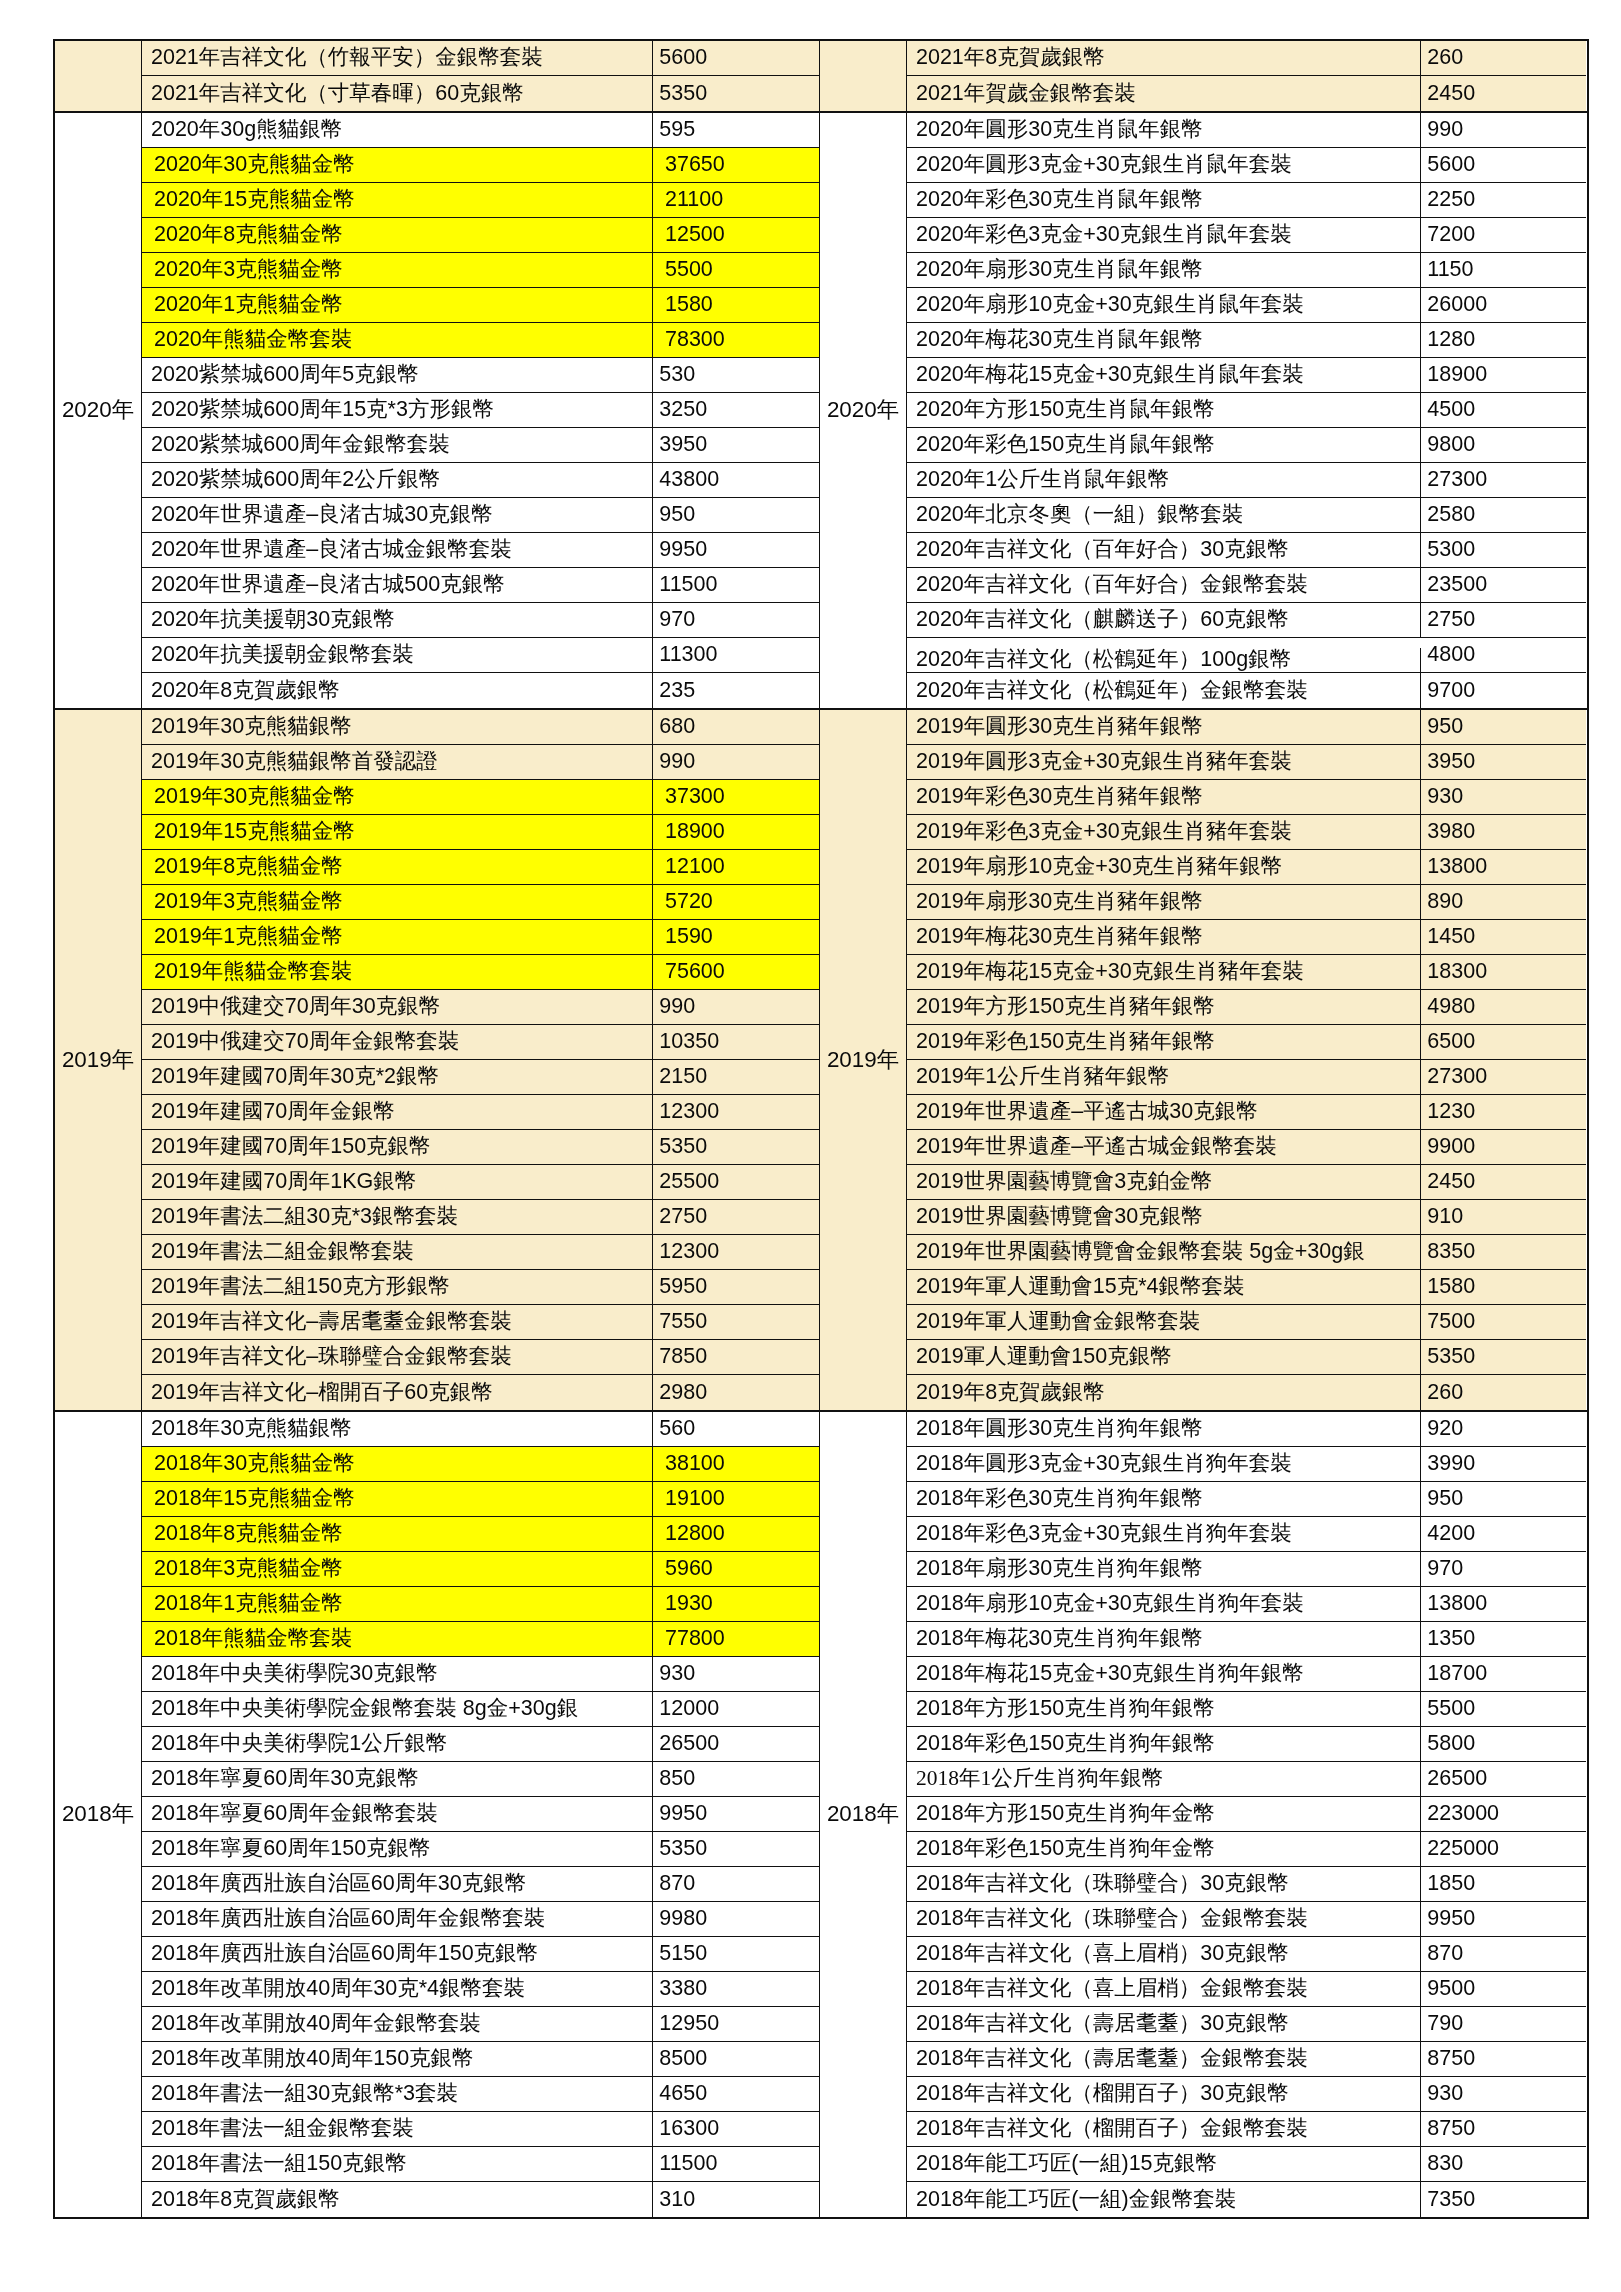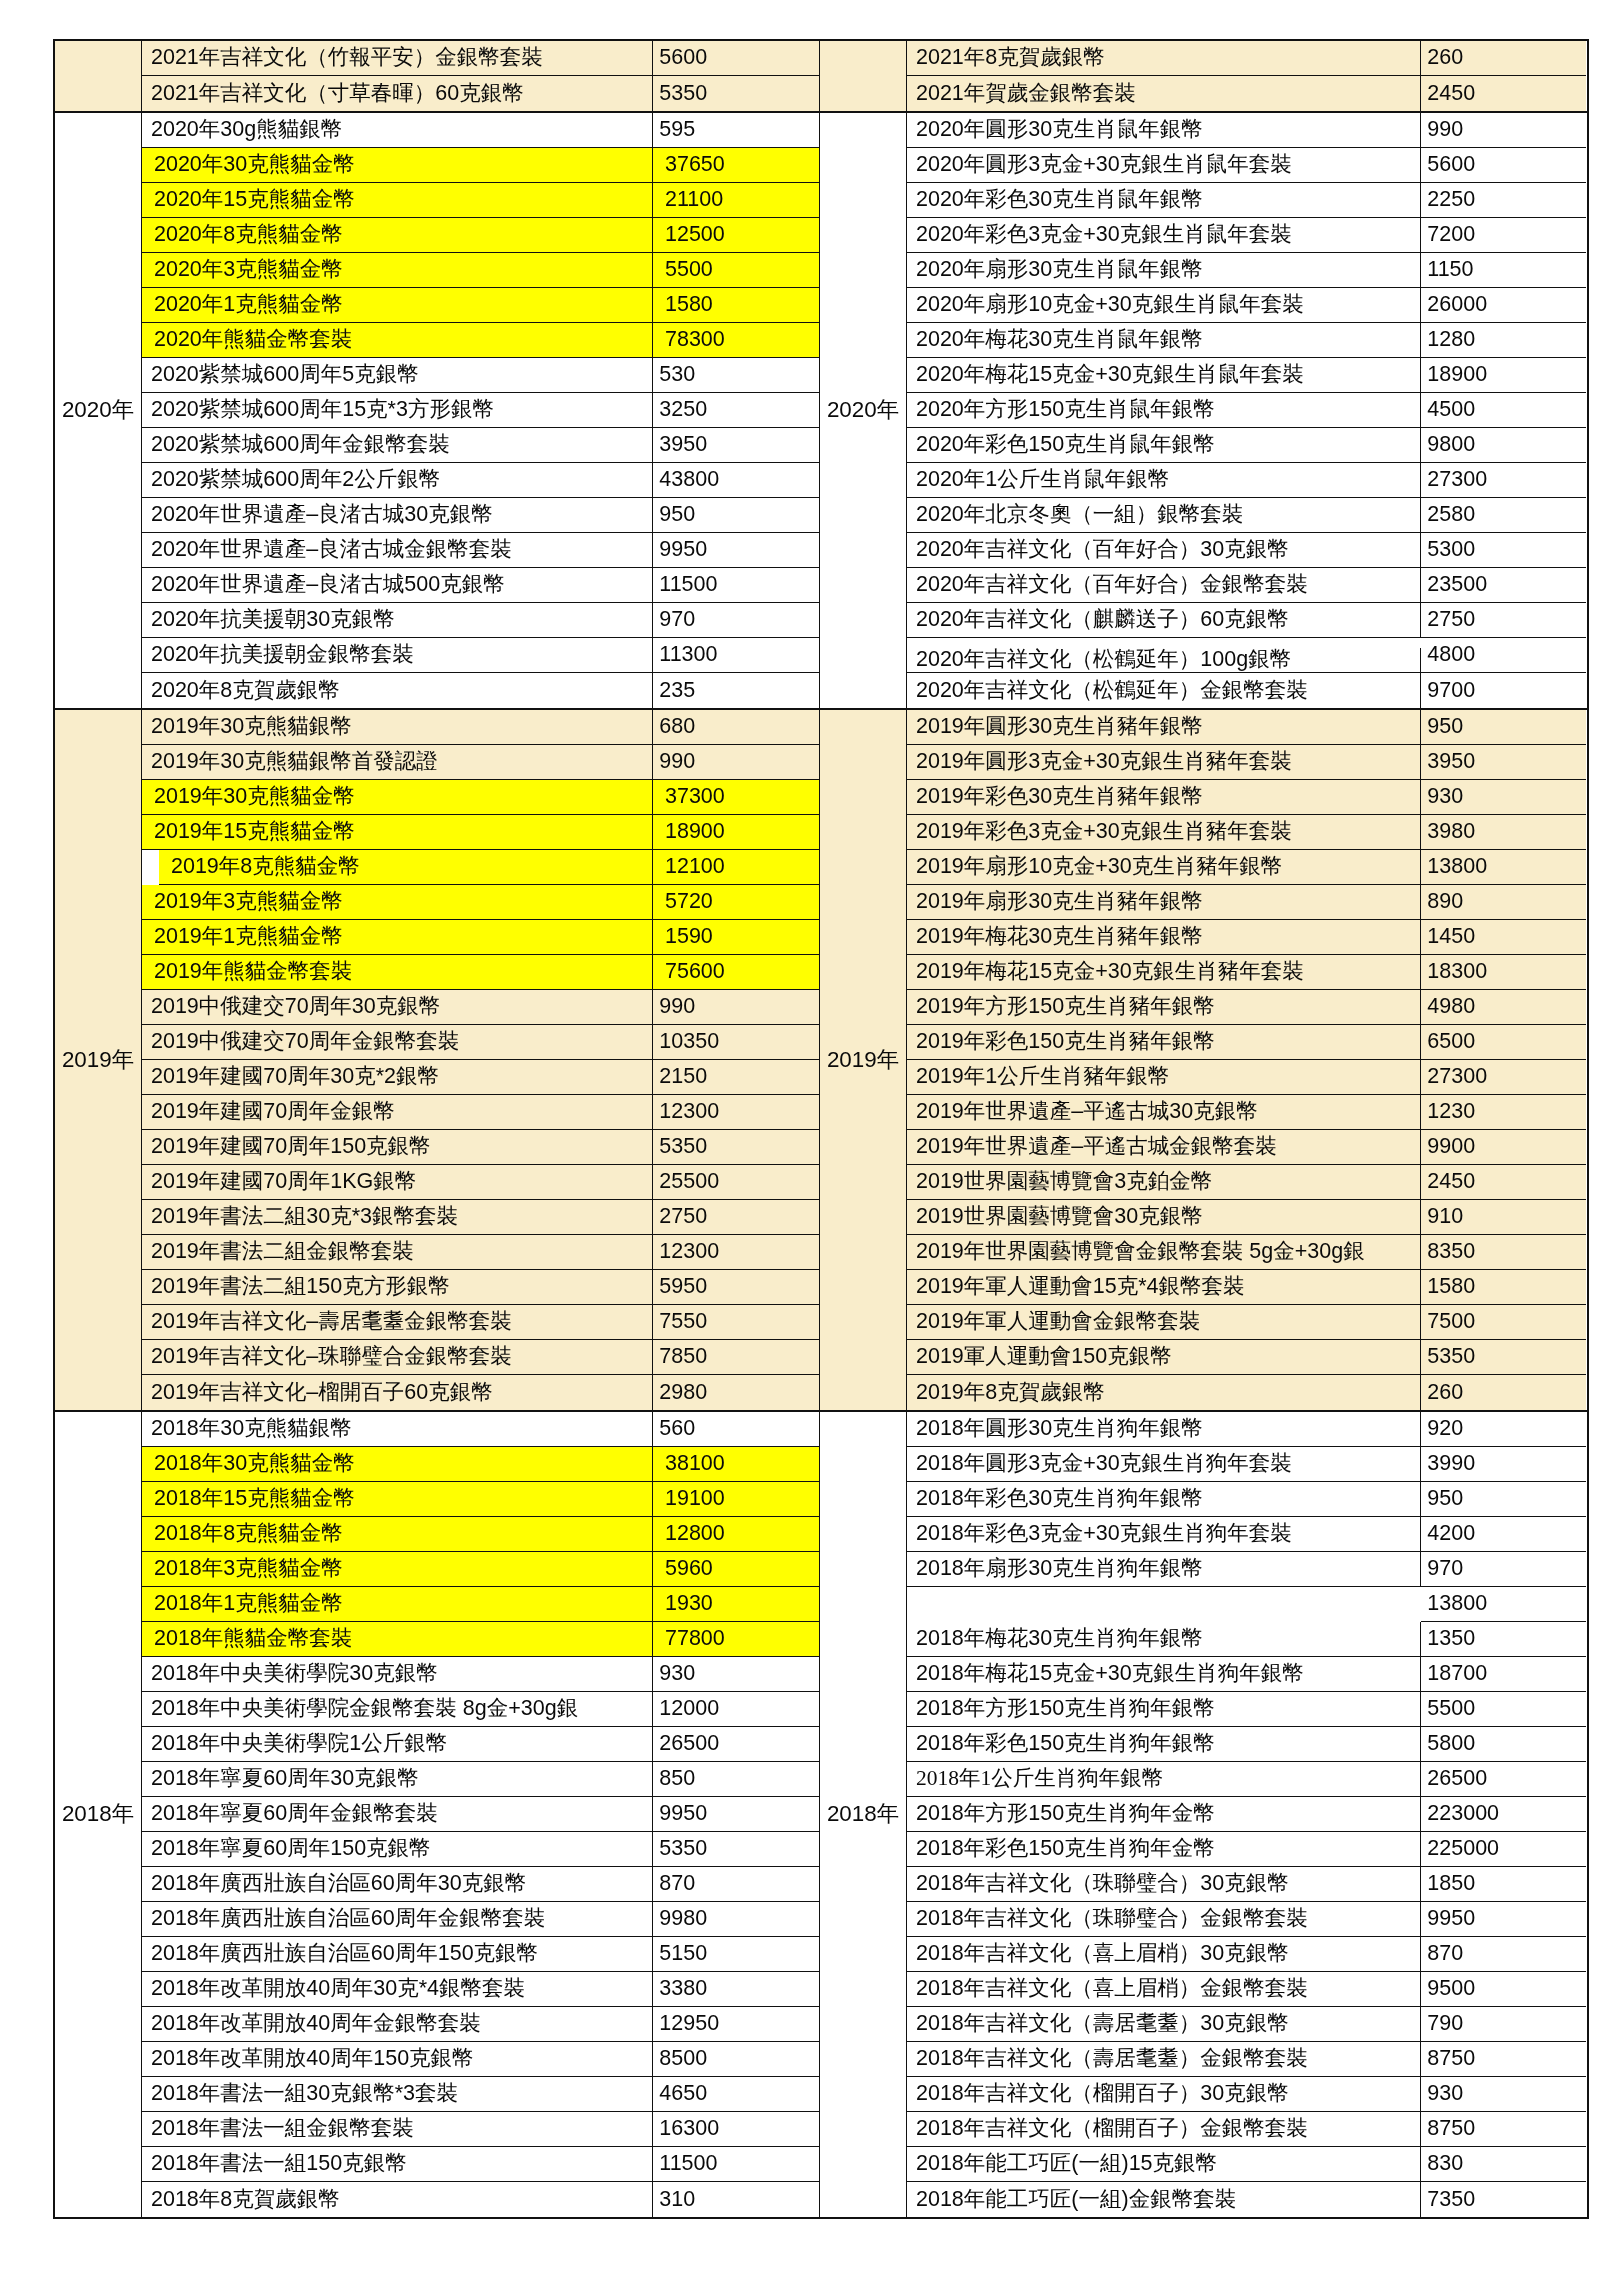--- a/index.html
+++ b/index.html
@@ -138,21 +138,21 @@
         <div class="c name" style="grid-area: 2 / 5;">2019年圓形3克金+30克銀生肖豬年套裝</div>
         <div class="c price col6" style="grid-area: 2 / 6;">3950</div>
         <div class="c name hl" style="grid-area: 3 / 2;">2019年30克熊貓金幣</div>
         <div class="c price hl" style="grid-area: 3 / 3;">37300</div>
         <div class="c name" style="grid-area: 3 / 5;">2019年彩色30克生肖豬年銀幣</div>
         <div class="c price col6" style="grid-area: 3 / 6;">930</div>
         <div class="c name hl" style="grid-area: 4 / 2;">2019年15克熊貓金幣</div>
         <div class="c price hl" style="grid-area: 4 / 3;">18900</div>
         <div class="c name" style="grid-area: 4 / 5;">2019年彩色3克金+30克銀生肖豬年套裝</div>
         <div class="c price col6" style="grid-area: 4 / 6;">3980</div>
-        <div class="c name hl" style="grid-area: 5 / 2; margin-left: 17px;">2019年8克熊貓金幣</div>
+        <div class="c name hl" style="grid-area: 5 / 2;">2019年8克熊貓金幣</div>
         <div class="c price hl" style="grid-area: 5 / 3;">12100</div>
         <div class="c name" style="grid-area: 5 / 5;">2019年扇形10克金+30克生肖豬年銀幣</div>
         <div class="c price col6" style="grid-area: 5 / 6;">13800</div>
         <div class="c name hl" style="grid-area: 6 / 2;">2019年3克熊貓金幣</div>
         <div class="c price hl" style="grid-area: 6 / 3;">5720</div>
         <div class="c name" style="grid-area: 6 / 5;">2019年扇形30克生肖豬年銀幣</div>
         <div class="c price col6" style="grid-area: 6 / 6;">890</div>
         <div class="c name hl" style="grid-area: 7 / 2;">2019年1克熊貓金幣</div>
         <div class="c price hl" style="grid-area: 7 / 3;">1590</div>
         <div class="c name" style="grid-area: 7 / 5;">2019年梅花30克生肖豬年銀幣</div>
@@ -228,20 +228,21 @@
         <div class="c name hl" style="grid-area: 4 / 2;">2018年8克熊貓金幣</div>
         <div class="c price hl" style="grid-area: 4 / 3;">12800</div>
         <div class="c name" style="grid-area: 4 / 5;">2018年彩色3克金+30克銀生肖狗年套裝</div>
         <div class="c price col6" style="grid-area: 4 / 6;">4200</div>
         <div class="c name hl" style="grid-area: 5 / 2;">2018年3克熊貓金幣</div>
         <div class="c price hl" style="grid-area: 5 / 3;">5960</div>
         <div class="c name" style="grid-area: 5 / 5;">2018年扇形30克生肖狗年銀幣</div>
         <div class="c price col6" style="grid-area: 5 / 6;">970</div>
         <div class="c name hl" style="grid-area: 6 / 2;">2018年1克熊貓金幣</div>
         <div class="c price hl" style="grid-area: 6 / 3;">1930</div>
+        <div class="c name" style="grid-area: 6 / 5;">2018年扇形10克金+30克銀生肖狗年套裝</div>
         <div class="c price col6" style="grid-area: 6 / 6;">13800</div>
         <div class="c name hl" style="grid-area: 7 / 2;">2018年熊貓金幣套裝</div>
         <div class="c price hl" style="grid-area: 7 / 3;">77800</div>
         <div class="c name" style="grid-area: 7 / 5;">2018年梅花30克生肖狗年銀幣</div>
         <div class="c price col6" style="grid-area: 7 / 6;">1350</div>
         <div class="c name" style="grid-area: 8 / 2;">2018年中央美術學院30克銀幣</div>
         <div class="c price" style="grid-area: 8 / 3;">930</div>
         <div class="c name" style="grid-area: 8 / 5;">2018年梅花15克金+30克銀生肖狗年銀幣</div>
         <div class="c price col6" style="grid-area: 8 / 6;">18700</div>
         <div class="c name" style="grid-area: 9 / 2;">2018年中央美術學院金銀幣套裝 8g金+30g銀</div>

